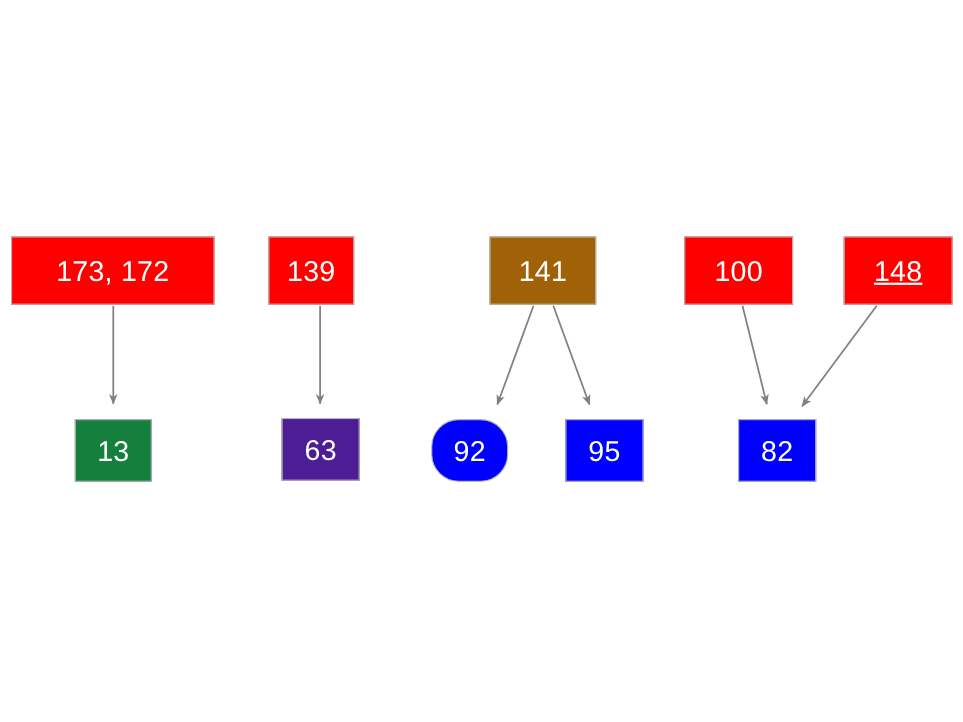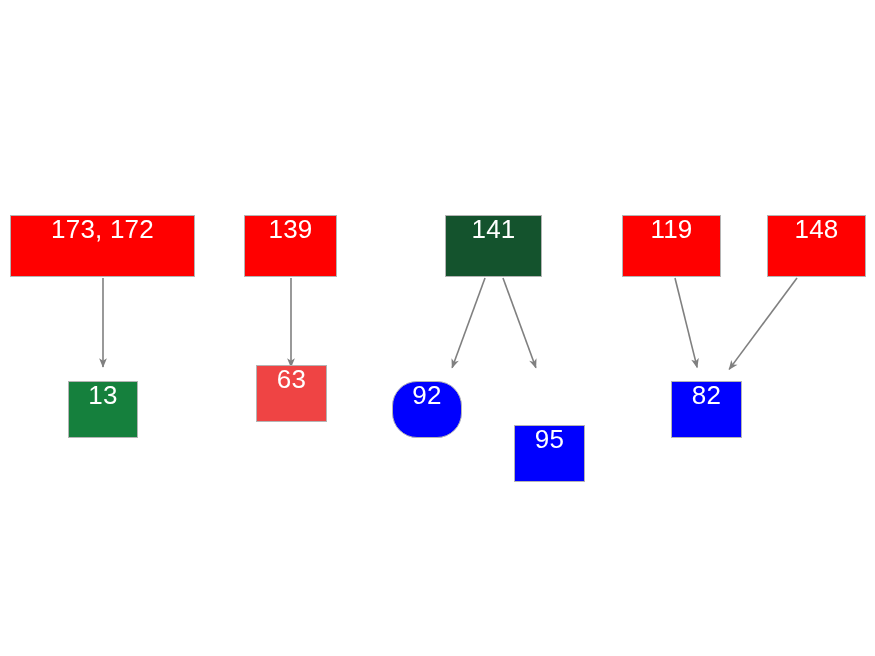--- a/index.html
+++ b/index.html
@@ -22,21 +22,21 @@
     left: 0;
     top: 0;
     width: 875px;
     height: 656px;
     pointer-events: none;
   }
   .node {
     position: absolute;
     box-sizing: border-box;
     display: flex;
-    align-items: flex-start;
+    align-items: center;
     justify-content: center;
     border: 1px solid #b4b4b4;
     color: #ffffff;
     font-size: 26px;
     line-height: 1;
     letter-spacing: 0.2px;
     white-space: nowrap;
   }
   .node.red {
     background: #ff0000;
@@ -66,42 +66,42 @@
         <line x1="503" y1="278" x2="535.8722223934803" y2="367.7322827497707" stroke="#808080" stroke-width="1.6" marker-end="url(#arrowhead)"></line>
         <line x1="675" y1="278" x2="697.1167171859664" y2="367.35153743130456" stroke="#808080" stroke-width="1.6" marker-end="url(#arrowhead)"></line>
         <line x1="797" y1="278" x2="729.15413166631" y2="369.36576935603574" stroke="#808080" stroke-width="1.6" marker-end="url(#arrowhead)"></line>
       </g>
   </svg>
 
   <div id="nodes">
       <div class="node red" style="left: 10px; top: 215px; width: 185px; height: 62px; background: rgb(255, 0, 0); border-color: rgb(180, 180, 180); color: rgb(255, 255, 255);">
         <span class="node-label">173, 172</span>
       </div>
-      <div class="node red" style="left: 244px; top: 215px; width: 93px; height: 62px; background: rgb(255, 0, 0); border-color: rgb(180, 180, 180); color: rgb(255, 255, 255);">
+      <div class="node red" style="left: 244px; top: 215px; width: 78px; height: 62px; background: rgb(255, 0, 0); border-color: rgb(180, 180, 180); color: rgb(255, 255, 255);">
         <span class="node-label">139</span>
       </div>
-      <div class="node red" style="left: 445px; top: 215px; width: 97px; height: 62px; background: #14532d; border-color: rgb(180, 180, 180); color: rgb(255, 255, 255);">
+      <div class="node red" style="left: 445px; top: 215px; width: 97px; height: 62px; background: #a16207; border-color: rgb(180, 180, 180); color: rgb(255, 255, 255);">
         <span class="node-label">141</span>
       </div>
       <div class="node red" style="left: 622px; top: 215px; width: 99px; height: 62px; background: rgb(255, 0, 0); border-color: rgb(180, 180, 180); color: rgb(255, 255, 255);">
-        <span class="node-label">119</span>
+        <span class="node-label">100</span>
       </div>
-      <div class="node red" style="left: 767px; top: 215px; width: 99px; height: 62px; background: rgb(255, 0, 0); border-color: rgb(180, 180, 180); color: rgb(255, 255, 255);">
+      <div class="node red" style="left: 767px; top: 215px; width: 99px; height: 62px; background: rgb(255, 0, 0); border-color: rgb(180, 180, 180); color: rgb(255, 255, 255); text-decoration: underline;">
         <span class="node-label">148</span>
       </div>
       <div class="node blue" style="left: 68px; top: 381px; width: 70px; height: 57px; background: #15803d; border-color: rgb(180, 180, 180); color: rgb(255, 255, 255);">
         <span class="node-label">13</span>
       </div>
-      <div class="node blue" style="left: 256px; top: 365px; width: 71px; height: 57px; background: #ef4444; border-color: rgb(180, 180, 180); color: rgb(255, 255, 255);">
+      <div class="node blue" style="left: 256px; top: 380px; width: 71px; height: 57px; background: #4c1d95; border-color: rgb(180, 180, 180); color: rgb(255, 255, 255);">
         <span class="node-label">63</span>
       </div>
       <div class="node blue" style="left: 392px; top: 381px; width: 70px; height: 57px; background: rgb(0, 0, 255); border-color: rgb(180, 180, 180); color: rgb(255, 255, 255); border-radius: 25px;">
         <span class="node-label">92</span>
       </div>
-      <div class="node blue" style="left: 514px; top: 381px; width: 71px; height: 57px; background: rgb(0, 0, 255); border-color: rgb(180, 180, 180); color: rgb(255, 255, 255); margin-top: 44px;">
+      <div class="node blue" style="left: 514px; top: 381px; width: 71px; height: 57px; background: rgb(0, 0, 255); border-color: rgb(180, 180, 180); color: rgb(255, 255, 255);">
         <span class="node-label">95</span>
       </div>
       <div class="node blue" style="left: 671px; top: 381px; width: 71px; height: 57px; background: rgb(0, 0, 255); border-color: rgb(180, 180, 180); color: rgb(255, 255, 255);">
         <span class="node-label">82</span>
       </div>
     </div>
 
 </div>
 
 </body></html>

